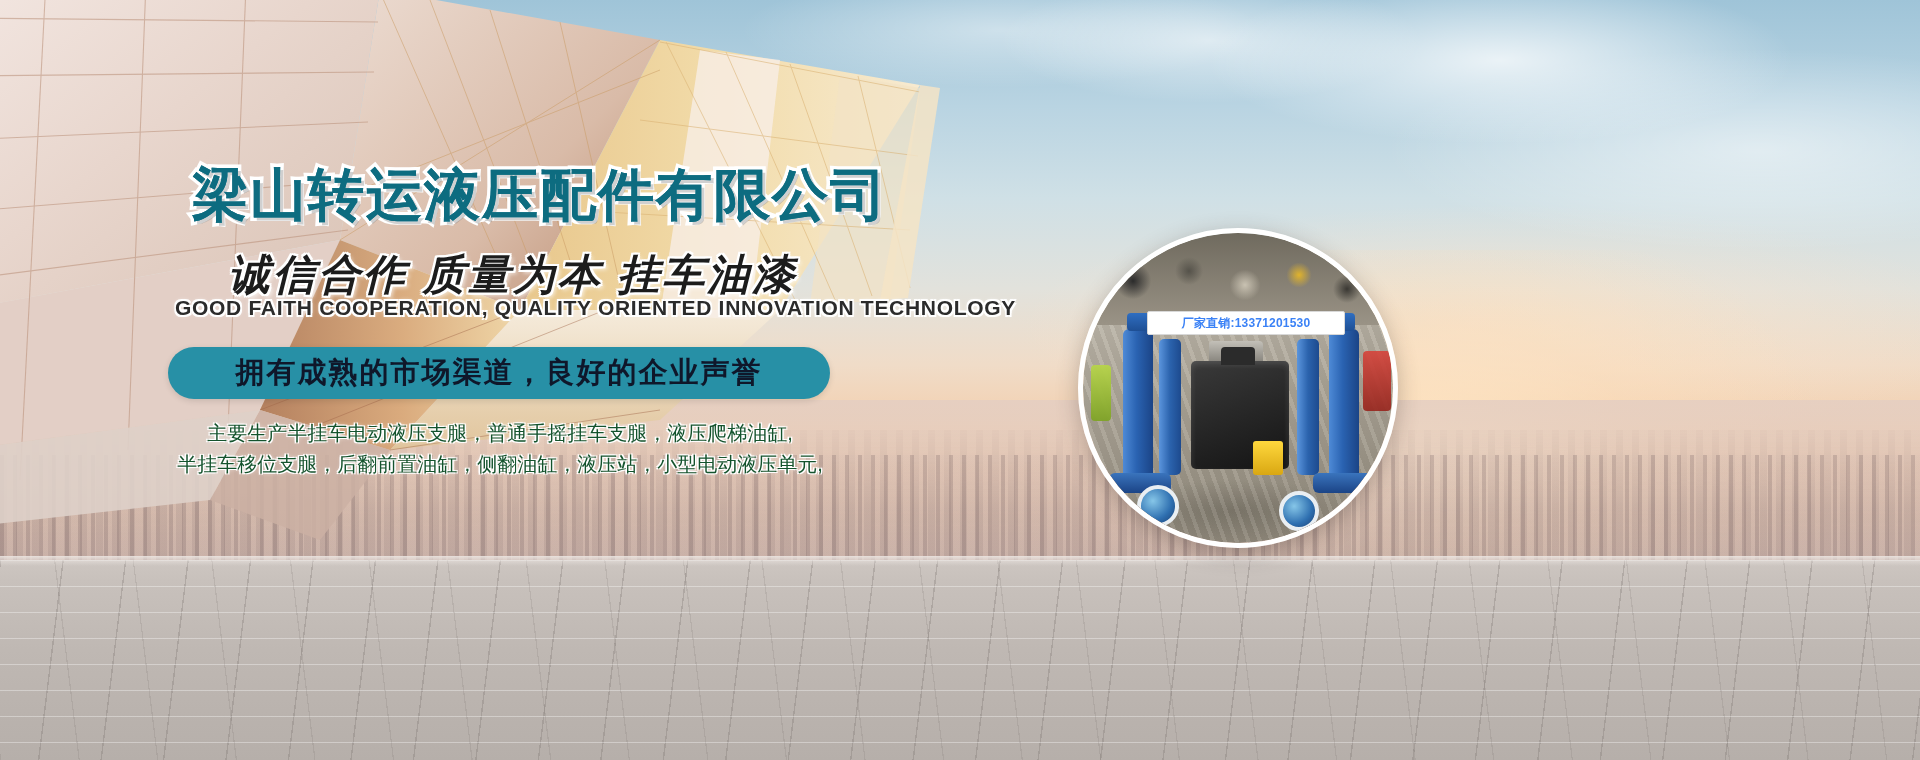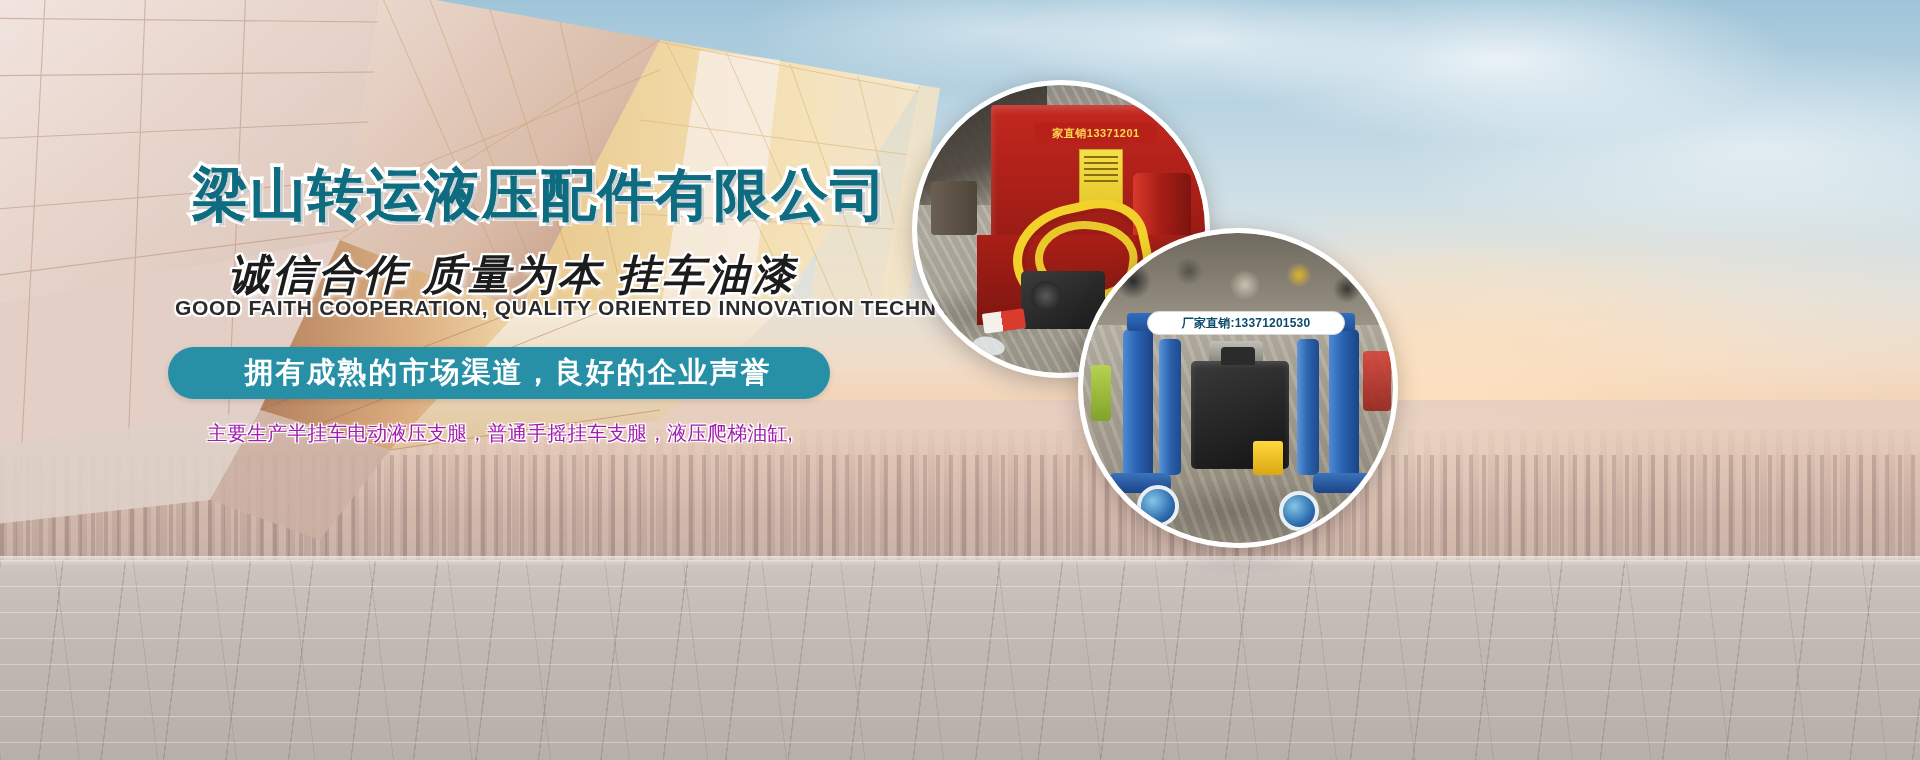--- a/index.html
+++ b/index.html
@@ -137,30 +137,30 @@
       0 0 5px rgba(255,255,255,.95);
   }
 
   .ribbon{
     position:absolute;left:168px;top:347px;
     width:662px;height:52px;border-radius:26px;
     background:#2790a6;
     box-shadow:0 2px 6px rgba(0,0,0,.12);
   }
   .ribbon-text{
-    position:absolute;left:9px;top:0;width:662px;height:52px;
+    position:absolute;left:0;top:0;width:662px;height:52px;
     display:flex;align-items:center;justify-content:center;
-    font-size:29px;font-weight:bold;letter-spacing:2px;color:#ffffff;
+    font-size:29px;font-weight:bold;letter-spacing:2px;color:#0f172a;
     white-space:nowrap;
   }
 
   .desc{
     position:absolute;left:150px;top:418px;width:700px;
     text-align:center;
-    font-size:20px;line-height:31px;color:#a21caf;
+    font-size:20px;line-height:31px;color:#14532d;
     text-shadow:
       -1.4px -1.4px 0 #fff, 1.4px -1.4px 0 #fff,
       -1.4px 1.4px 0 #fff, 1.4px 1.4px 0 #fff,
       0 0 4px rgba(255,255,255,.9);
   }
   .desc div{white-space:nowrap;}
 
   
   .photo{
     position:absolute;border-radius:50%;
@@ -280,23 +280,23 @@
       radial-gradient(circle 22px at 152px 44px, #c9c2b2, rgba(201,194,178,0) 70%),
       radial-gradient(circle 18px at 206px 34px, #e0b32c, rgba(224,179,44,0) 70%),
       radial-gradient(circle 20px at 254px 48px, #3a3833, rgba(58,56,51,0) 70%);
   }
   .blue-frame-top{
     position:absolute;left:44px;top:80px;width:228px;height:18px;
     background:linear-gradient(180deg,#2f6ec1,#1e4f94);border-radius:4px;
   }
   .blue-sign{
     position:absolute;left:64px;top:78px;width:196px;height:22px;
-    background:#ffffff;border:1px solid #d8d8d8;border-radius:12px;
+    background:#ffffff;border:1px solid #d8d8d8;border-radius:2px;
     display:flex;align-items:center;justify-content:center;
-    font-size:12px;font-weight:bold;color:#0c4a6e;letter-spacing:.2px;
+    font-size:12px;font-weight:bold;color:#3b82f6;letter-spacing:.2px;
     white-space:nowrap;overflow:hidden;
   }
   .blue-post-l{
     position:absolute;left:40px;top:96px;width:30px;height:150px;
     background:linear-gradient(90deg,#4e8ad6,#2a63b2 45%,#1b4486);border-radius:6px;
   }
   .blue-post-r{
     position:absolute;left:246px;top:96px;width:30px;height:150px;
     background:linear-gradient(90deg,#4e8ad6,#2a63b2 45%,#1b4486);border-radius:6px;
   }
@@ -462,41 +462,24 @@
     <div class="slogan-cn">诚信合作 质量为本 挂车油漆</div>
 
     <div class="slogan-en">GOOD FAITH COOPERATION, QUALITY ORIENTED INNOVATION TECHNOLOGY</div>
 
     <div class="ribbon">
       <div class="ribbon-text">拥有成熟的市场渠道，良好的企业声誉</div>
     </div>
 
     <div class="desc">
       <div>主要生产半挂车电动液压支腿，普通手摇挂车支腿，液压爬梯油缸,</div>
+      <div>半挂车移位支腿，后翻前置油缸，侧翻油缸，液压站，小型电动液压单元,</div>
     </div>
   </div>
 
-  <div class="photo photo-red">
-    <div class="ph-inner">
-      <div class="red-ground"></div>
-      <div class="red-dark-top"></div>
-      <div class="red-barrel"></div>
-      <div class="red-stuff"></div>
-      <div class="red-body"></div>
-      <div class="red-sign">家直销13371201</div>
-      <div class="red-label"></div>
-      <div class="red-cyl"></div>
-      <div class="red-body2"></div>
-      <div class="red-hose"></div>
-      <div class="red-hose2"></div>
-      <div class="red-motor"></div>
-      <div class="red-pkg"></div>
-      <div class="red-bag"></div>
-    </div>
-  </div>
 
   <div class="photo photo-blue">
     <div class="ph-inner">
       <div class="blue-ground"></div>
       <div class="blue-topbg"></div>
       <div class="blue-clutter"></div>
       <div class="blue-greenL"></div>
       <div class="blue-redR"></div>
       <div class="blue-post-l"></div>
       <div class="blue-post-r"></div>

